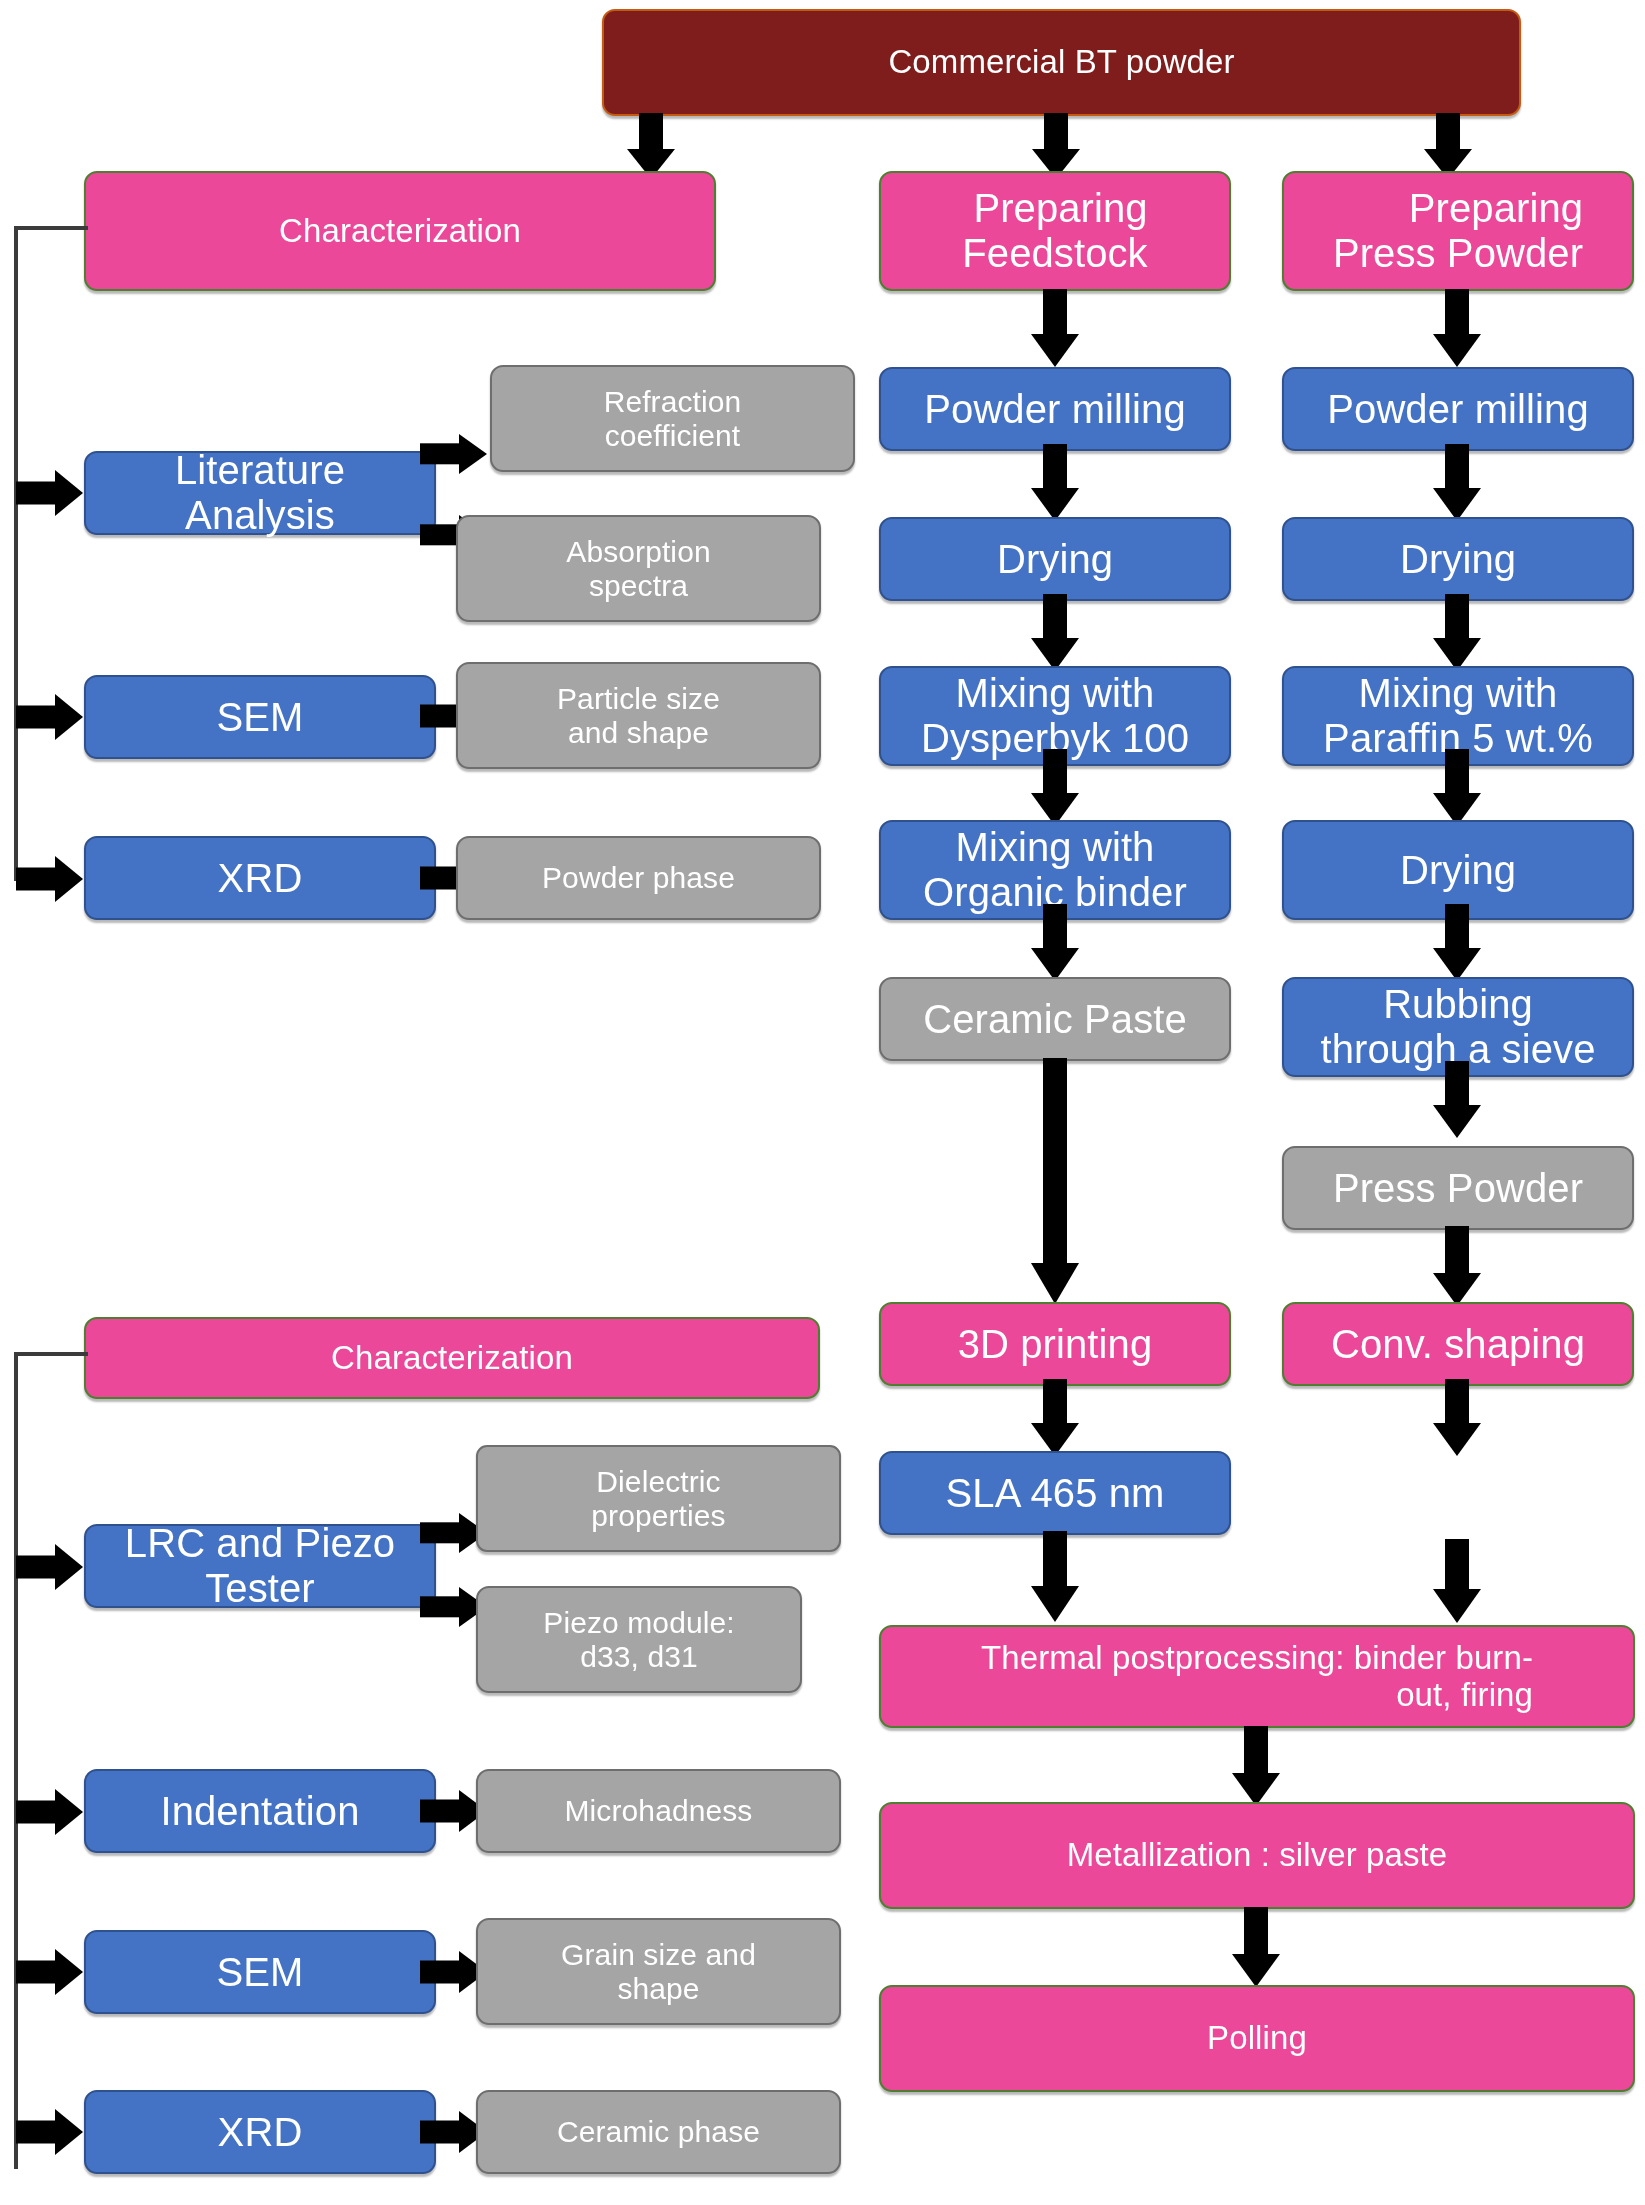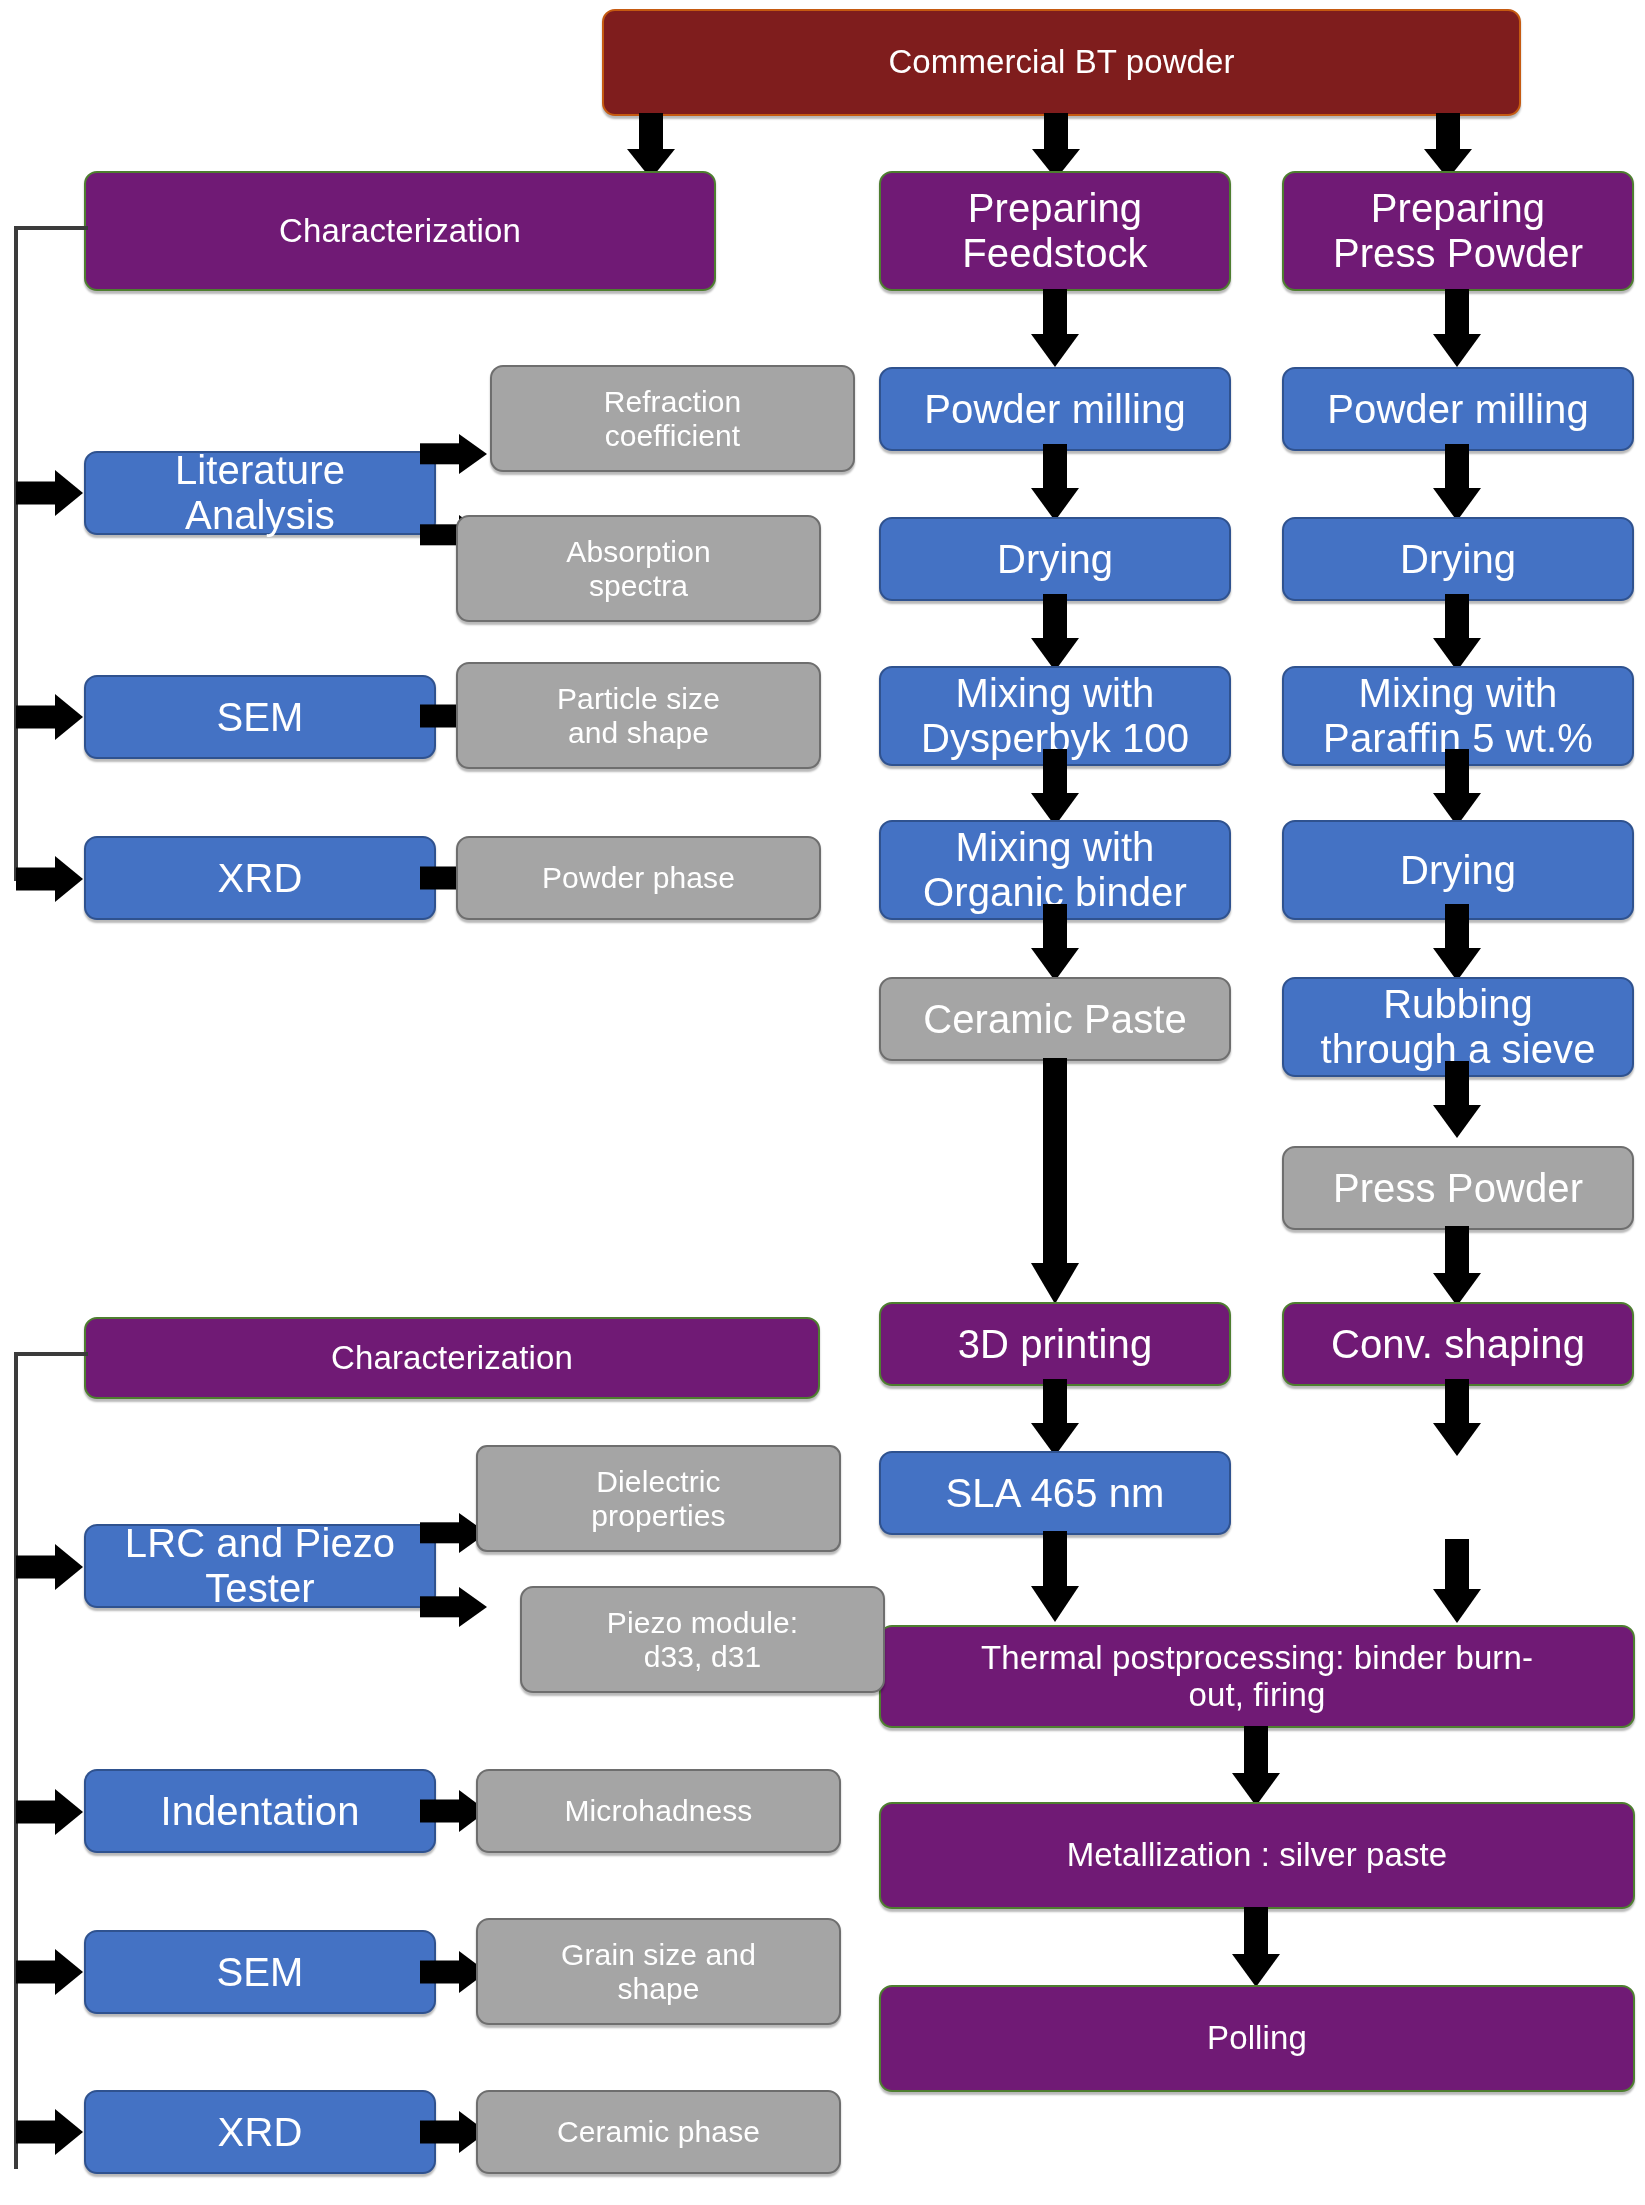--- a/index.html
+++ b/index.html
@@ -15,21 +15,21 @@
     text-align:center;
     color:#ffffff;
     border-radius:13px;
     line-height:1.12;
     padding:2.8px 7.1px;
     white-space:pre-line;
     font-weight:400;
     letter-spacing:0.1px;
   }
   .n-orange{background:#7f1d1d;border:2.1px solid #C55A11;box-shadow:0 2.1px 2.1px rgba(0,0,0,.28);}
-  .n-green {background:#701a75;border:2.1px solid #4E7E30;box-shadow:0 2.1px 2.1px rgba(0,0,0,.28);}
+  .n-green {background:#ec4899;border:2.1px solid #4E7E30;box-shadow:0 2.1px 2.1px rgba(0,0,0,.28);text-align:right;}
   .n-blue  {background:#4472C4;border:2.1px solid #2F528F;box-shadow:0 2.1px 2.1px rgba(0,0,0,.28);}
   .n-gray  {background:#A5A5A5;border:2.1px solid #6E6E6E;box-shadow:0 2.1px 2.1px rgba(0,0,0,.28);}
 
   .fs-46{font-size:33px;}
   .fs-44{font-size:40px;}
   .fs-42{font-size:30px;}
 
   
   .arrow-down{position:absolute;}
   .arrow-down .shaft{position:absolute;background:#000;left:50%;transform:translateX(-50%);top:0;}
@@ -252,21 +252,21 @@
     <div class="shaft" style="width:40px;height:21.4px;"></div>
     <div class="head" style="border-top-width:20.6px;border-bottom-width:20.6px;border-left-width:28.5px;"></div>
   </div>
   <div class="node n-gray fs-42" style="left:476px;top:1445px;width:365px;height:107px;border-radius:11px;">Dielectric
 properties</div>
 
   <div class="arrow-right" style="left:420px;top:1586px;width:67px;height:41px;">
     <div class="shaft" style="width:40px;height:21.4px;"></div>
     <div class="head" style="border-top-width:20.6px;border-bottom-width:20.6px;border-left-width:28.5px;"></div>
   </div>
-  <div class="node n-gray fs-42" style="left:476px;top:1586px;width:365px;height:107px;margin-left:44px;">Piezo module:
+  <div class="node n-gray fs-42" style="left:476px;top:1586px;width:326px;height:107px;">Piezo module:
 d33, d31</div>
 
   <div class="arrow-right" style="left:15.7px;top:1789px;width:67px;height:46px;">
     <div class="shaft" style="width:40px;height:23px;"></div>
     <div class="head" style="border-top-width:23px;border-bottom-width:23px;border-left-width:28.5px;"></div>
   </div>
   <div class="node n-blue fs-44" style="left:84px;top:1769px;width:352px;height:84px;">Indentation</div>
   <div class="arrow-right" style="left:420px;top:1789px;width:67px;height:43px;">
     <div class="shaft" style="width:40px;height:23px;"></div>
     <div class="head" style="border-top-width:21.4px;border-bottom-width:21.4px;border-left-width:28.5px;"></div>

